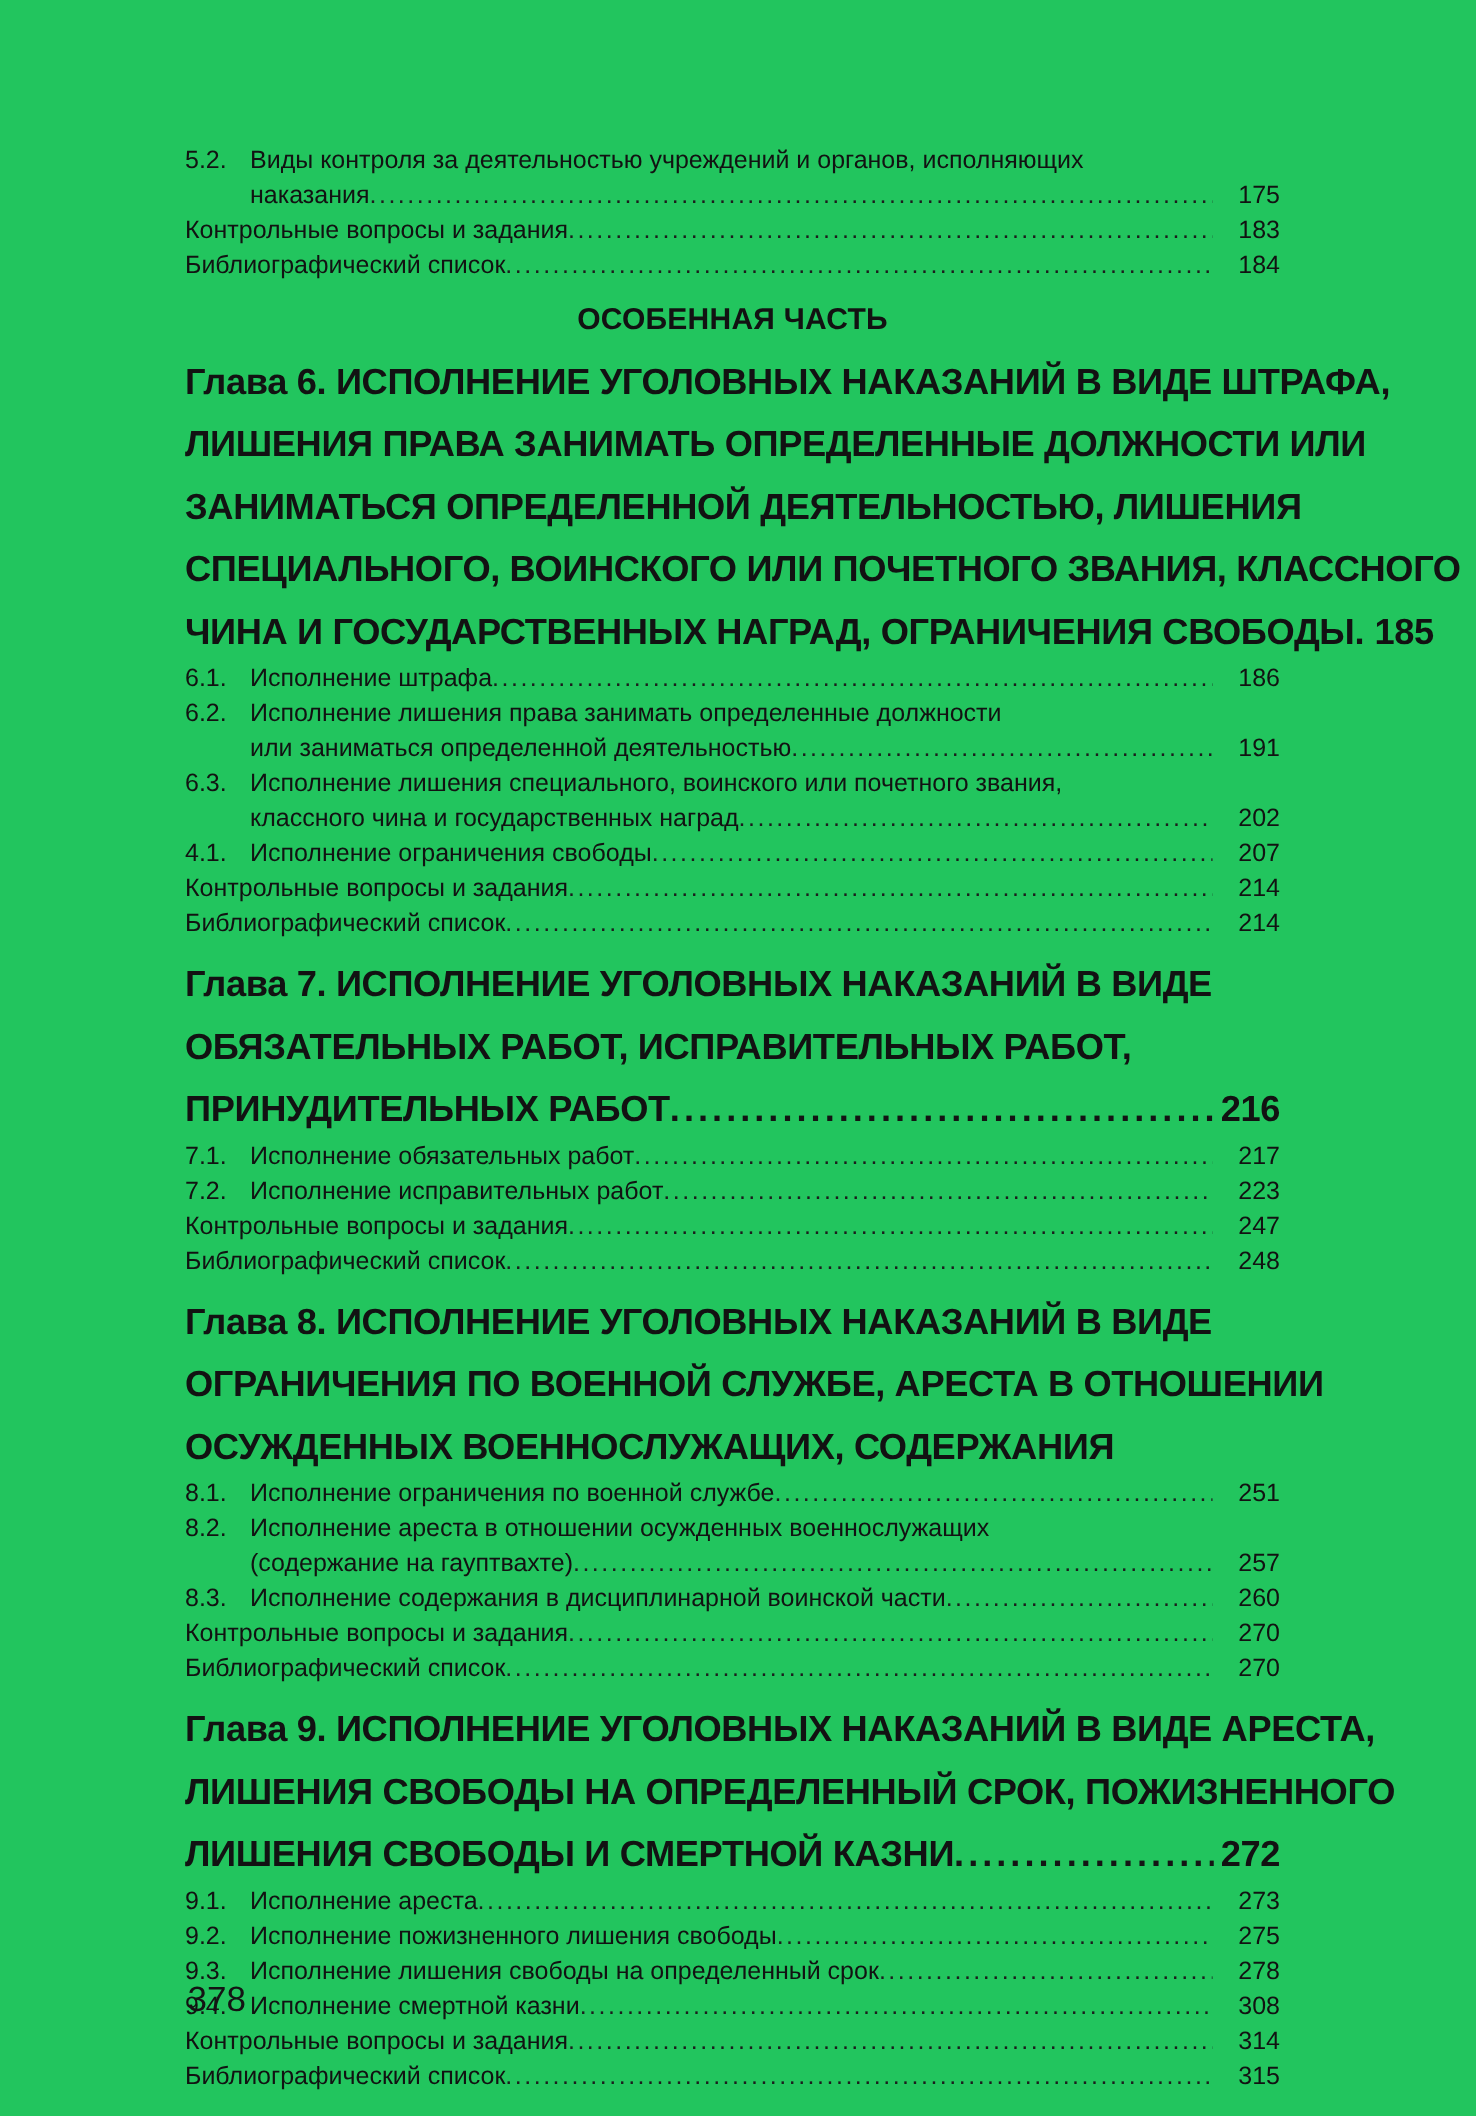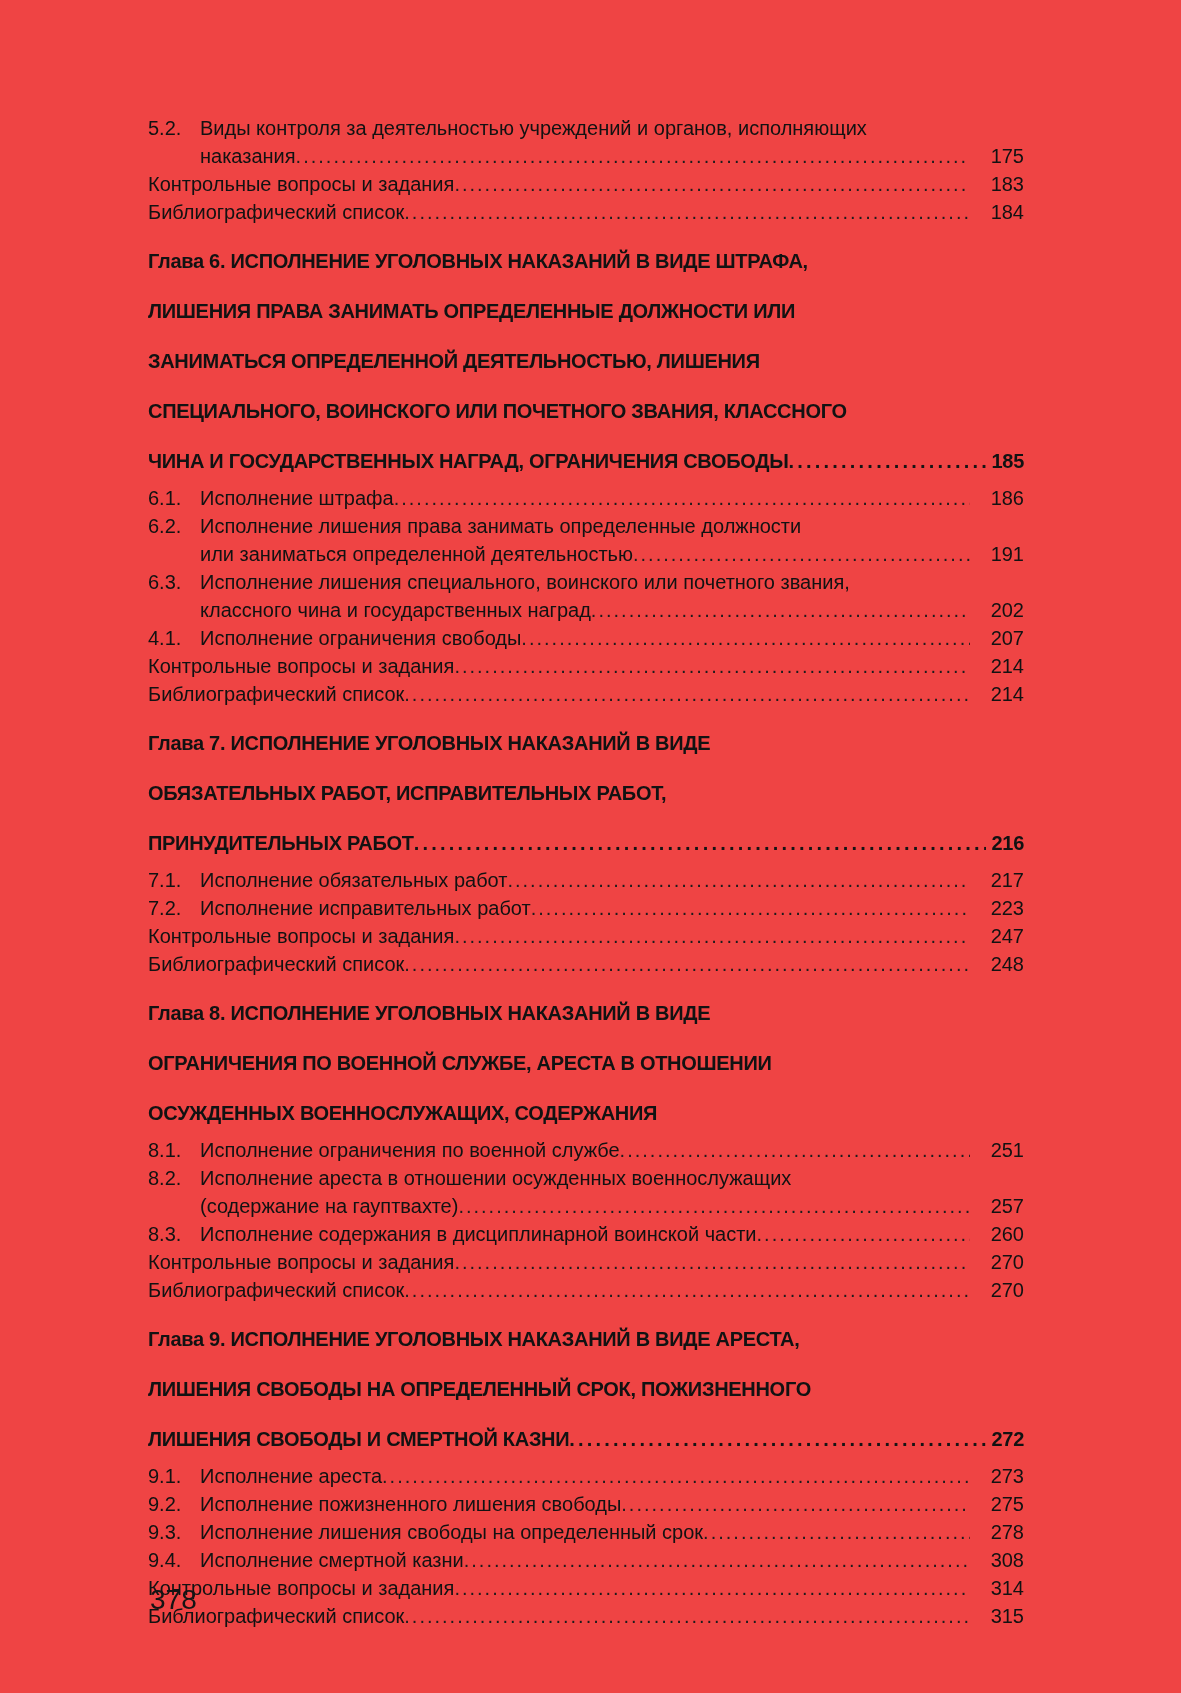--- a/index.html
+++ b/index.html
@@ -5,21 +5,21 @@
   html, body {
     margin: 0;
     padding: 0;
     background: #e8e8e8;
   }
   .page {
     position: relative;
     width: 1181px;
     height: 1693px;
     margin: 0 auto;
-    background: #ef4444;
+    background: #22c55e;
     color: #121212;
     font-family: "Liberation Sans", "DejaVu Sans", sans-serif;
     overflow: hidden;
   }
   .content {
     position: absolute;
     left: 148px;
     top: 114px;
     width: 876px;
   }
@@ -71,21 +71,21 @@
   .chapter {
     margin-top: 18px;
   }
   .chapter-title {
     margin-bottom: 8px;
   }
   .chapter-row {
     display: flex;
     align-items: baseline;
     font-weight: 700;
-    font-size: 20px;
+    font-size: 29px;
     line-height: 30px;
     letter-spacing: -0.3px;
     white-space: nowrap;
     margin-top: 20px;
   }
   .chapter-row .leader::after {
     content: "........................................................................................................................................................................";
     letter-spacing: 3.2px;
     font-weight: 700;
     color: #141414;
@@ -122,20 +122,21 @@
           <span class="txt">Контрольные вопросы и задания</span>
           <span class="leader"></span>
           <span class="pg">183</span>
         </div>
         <div class="toc-row italic">
           <span class="txt">Библиографический список</span>
           <span class="leader"></span>
           <span class="pg">184</span>
         </div>
       </div>
+    <div class="part-heading">ОСОБЕННАЯ ЧАСТЬ</div>
     <div id="chapters">
         <div class="chapter">
           <div class="chapter-title">
             <div class="chapter-row">
               <span class="txt">Глава 6. ИСПОЛНЕНИЕ УГОЛОВНЫХ НАКАЗАНИЙ В ВИДЕ ШТРАФА,</span>
             </div>
             <div class="chapter-row">
               <span class="txt">ЛИШЕНИЯ ПРАВА ЗАНИМАТЬ ОПРЕДЕЛЕННЫЕ ДОЛЖНОСТИ ИЛИ</span>
             </div>
             <div class="chapter-row">

